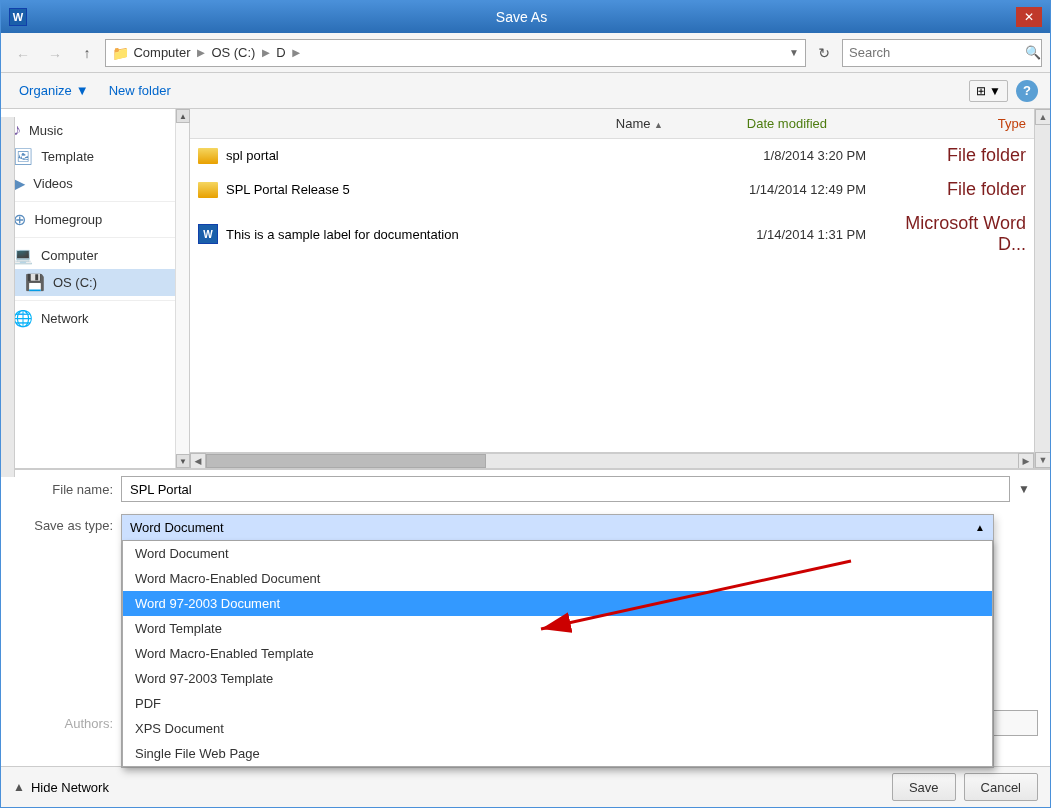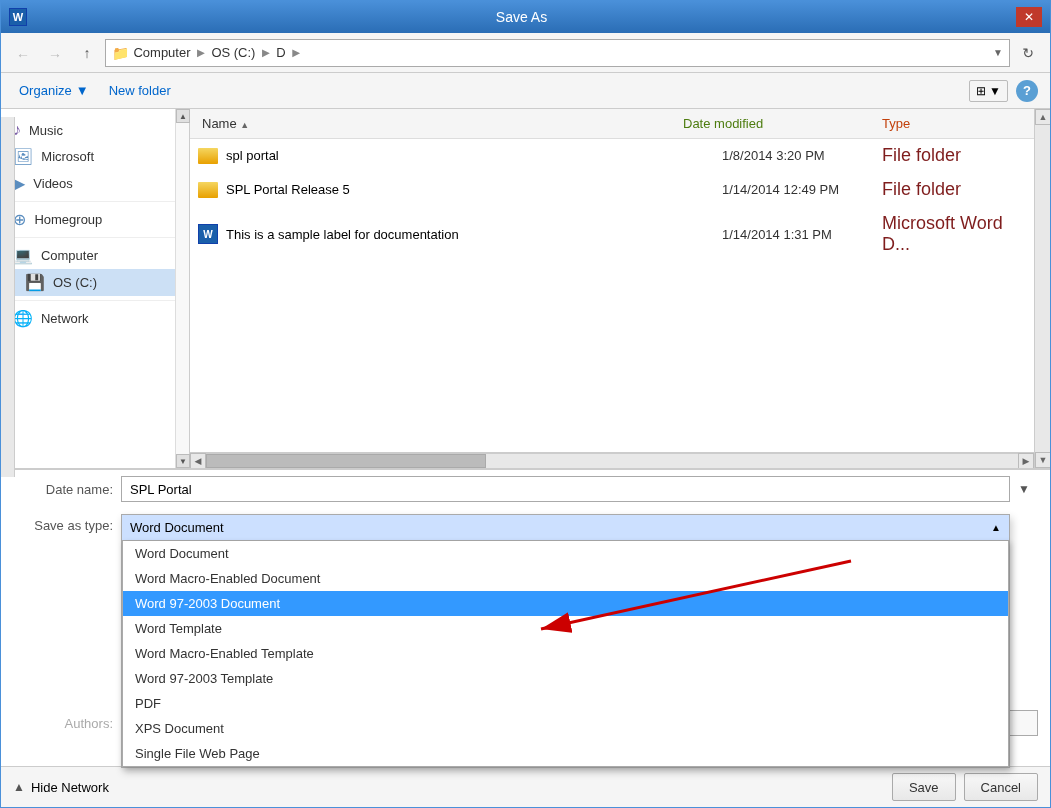--- a/index.html
+++ b/index.html
@@ -360,21 +360,21 @@
 
     
     .save-type-area {
       position: relative;
       flex: 1;
     }
     .save-type-dropdown-open {
       position: absolute;
       top: 0;
       left: 0;
-      right: 0;
+      right: 16px;
       background: white;
       border: 1px solid #aaa;
       box-shadow: 2px 4px 8px rgba(0,0,0,0.2);
       z-index: 300;
     }
     .save-type-header {
       height: 26px;
       background: #cce0ff;
       display: flex;
       align-items: center;
@@ -395,20 +395,21 @@
       display: flex;
       flex-direction: column;
       border: 1px solid #4a90d9;
       position: relative;
     }
 
     .file-area-wrapper {
       display: flex;
       flex: 1;
       overflow: hidden;
+      text-align: right;
     }
 
     .sidebar-wrapper {
       display: flex;
       overflow: hidden;
     }
   </style>
 </head>
 <body>
 
@@ -434,20 +435,24 @@
         <span>Computer</span>
         <span class="address-separator">►</span>
         <span>OS (C:)</span>
         <span class="address-separator">►</span>
         <span>D</span>
         <span class="address-separator">►</span>
       </span>
       <span class="address-dropdown">▼</span>
     </div>
     <button class="refresh-btn">↻</button>
+    <div class="search-box">
+      <input class="search-input" type="text" placeholder="Search" style="">
+      <span class="search-icon">🔍</span>
+    </div>
   </div>
 
   <div class="toolbar">
     <button class="toolbar-btn">
       <span>Organize</span>
       <span>▼</span>
     </button>
     <button class="toolbar-btn">
       <span>New folder</span>
     </button>
@@ -465,21 +470,21 @@
       <div class="sidebar">
         <div class="sidebar-scroll-area">
           <div style="width:14px; background:#e8e8e8; border-right:1px solid #ccc; position:absolute; height:360px; left:0; display:flex; flex-direction:column; align-items:center; justify-content:flex-start;">
           </div>
           <div class="sidebar-item">
             <span class="sidebar-icon sidebar-music">♪</span>
             <span>Music</span>
           </div>
           <div class="sidebar-item">
             <span class="sidebar-icon sidebar-pictures">🖼</span>
-            <span>Microsoft</span>
+            <span>Template</span>
           </div>
           <div class="sidebar-item">
             <span class="sidebar-icon sidebar-videos">▶</span>
             <span>Videos</span>
           </div>
           <div class="sidebar-divider"></div>
           <div class="sidebar-item">
             <span class="sidebar-icon sidebar-homegroup">⊕</span>
             <span>Homegroup</span>
           </div>
@@ -559,21 +564,21 @@
         <div class="v-scroll-arrow">▲</div>
         <div class="v-scroll-track"></div>
         <div class="v-scroll-arrow">▼</div>
       </div>
     </div>
   </div>
 
   <div class="bottom-panel">
 
     <div class="form-row">
-      <label class="form-label">Date name:</label>
+      <label class="form-label">File name:</label>
       <input class="form-input" type="text" value="SPL Portal" style="">
       <span style="width:20px; font-size:12px; color:#555;">▼</span>
     </div>
 
     <div class="form-row" style="position:relative; align-items:flex-start;">
       <label class="form-label" style="padding-top:4px;">Save as type:</label>
       <div class="save-type-area">
 
         <div class="save-type-dropdown-open">
           <div class="save-type-header">

